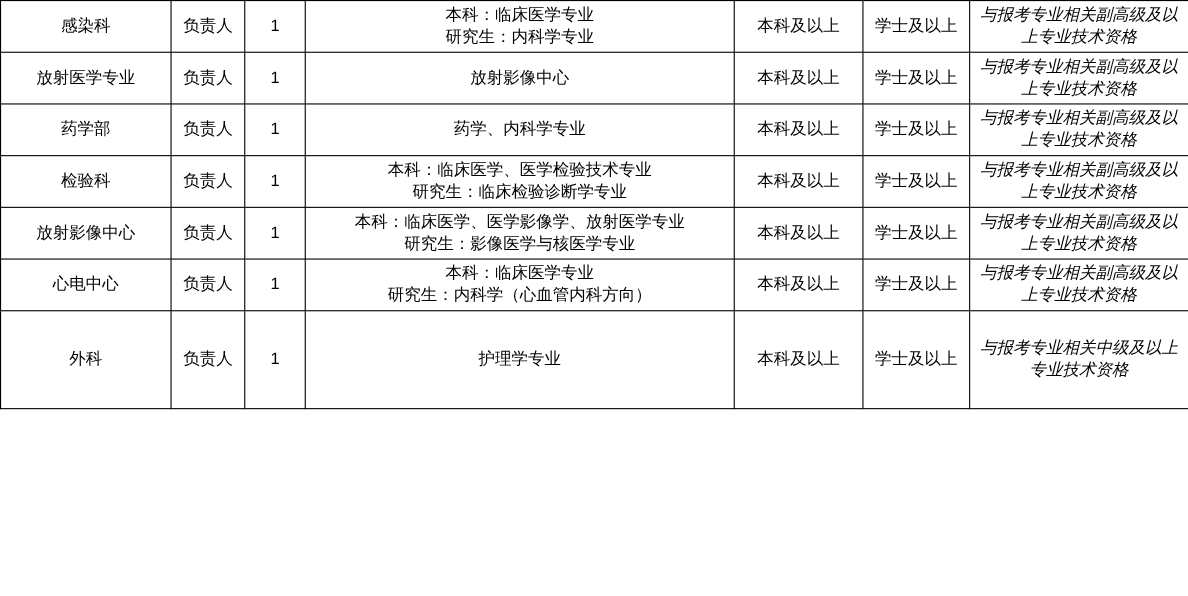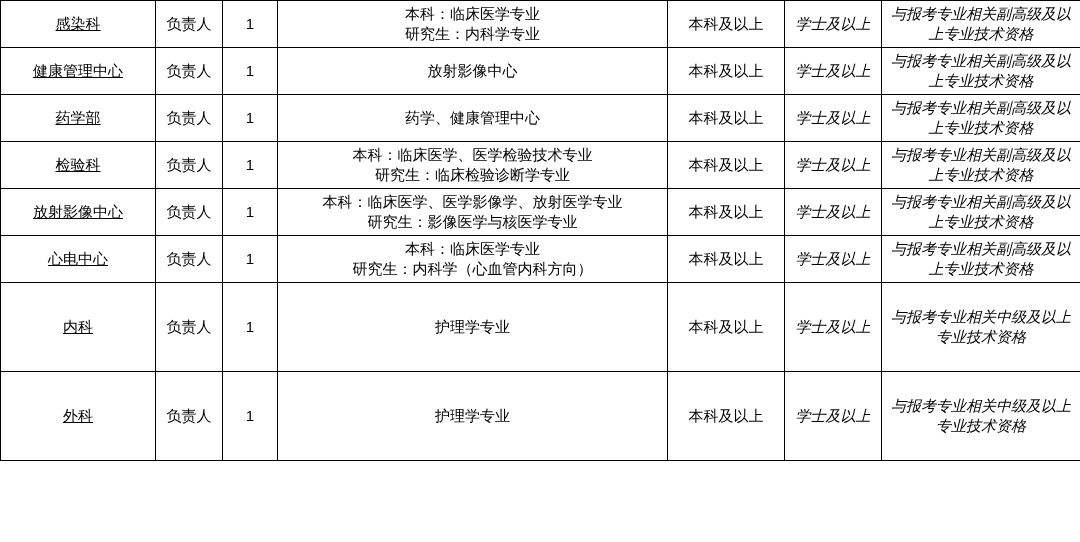--- a/index.html
+++ b/index.html
@@ -31,26 +31,26 @@
   }
   
   col.c-dept  { width: 155px; }
   col.c-post  { width: 67px; }
   col.c-num   { width: 55px; }
   col.c-major { width: 390px; }
   col.c-edu   { width: 117px; }
   col.c-deg   { width: 97px; }
   col.c-cert  { width: 199px; }
 
-  td.cell-dept  { font-size: 15px; text-decoration: underline; }
+  td.cell-dept  { font-size: 15px; }
   td.cell-post  { font-size: 15px; }
   td.cell-num   { font-size: 15px; }
   td.cell-major { font-size: 15px; }
   td.cell-edu   { font-size: 15px; }
-  td.cell-deg   { font-size: 15px; font-style: italic; }
+  td.cell-deg   { font-size: 15px; }
   td.cell-cert  { font-size: 15px; font-style: italic; }
   tr.row-h42 td { height: 42px; }
   tr.row-h84 td { height: 84px; }
 </style>
 </head>
 <body>
 
 <table class="recruit-table">
   <colgroup>
     <col class="c-dept">
@@ -66,33 +66,33 @@
         <td class="cell-dept">感染科</td>
         <td class="cell-post">负责人</td>
         <td class="cell-num">1</td>
         <td class="cell-major">本科：临床医学专业
 研究生：内科学专业</td>
         <td class="cell-edu">本科及以上</td>
         <td class="cell-deg">学士及以上</td>
         <td class="cell-cert">与报考专业相关副高级及以上专业技术资格</td>
       </tr>
       <tr class="row-h42">
-        <td class="cell-dept">健康管理中心</td>
+        <td class="cell-dept">放射医学专业</td>
         <td class="cell-post">负责人</td>
         <td class="cell-num">1</td>
         <td class="cell-major">放射影像中心</td>
         <td class="cell-edu">本科及以上</td>
         <td class="cell-deg">学士及以上</td>
         <td class="cell-cert">与报考专业相关副高级及以上专业技术资格</td>
       </tr>
       <tr class="row-h42">
         <td class="cell-dept">药学部</td>
         <td class="cell-post">负责人</td>
         <td class="cell-num">1</td>
-        <td class="cell-major">药学、健康管理中心</td>
+        <td class="cell-major">药学、内科学专业</td>
         <td class="cell-edu">本科及以上</td>
         <td class="cell-deg">学士及以上</td>
         <td class="cell-cert">与报考专业相关副高级及以上专业技术资格</td>
       </tr>
       <tr class="row-h42">
         <td class="cell-dept">检验科</td>
         <td class="cell-post">负责人</td>
         <td class="cell-num">1</td>
         <td class="cell-major">本科：临床医学、医学检验技术专业
 研究生：临床检验诊断学专业</td>
@@ -114,29 +114,20 @@
         <td class="cell-dept">心电中心</td>
         <td class="cell-post">负责人</td>
         <td class="cell-num">1</td>
         <td class="cell-major">本科：临床医学专业
 研究生：内科学（心血管内科方向）</td>
         <td class="cell-edu">本科及以上</td>
         <td class="cell-deg">学士及以上</td>
         <td class="cell-cert">与报考专业相关副高级及以上专业技术资格</td>
       </tr>
       <tr class="row-h84">
-        <td class="cell-dept">内科</td>
-        <td class="cell-post">负责人</td>
-        <td class="cell-num">1</td>
-        <td class="cell-major">护理学专业</td>
-        <td class="cell-edu">本科及以上</td>
-        <td class="cell-deg">学士及以上</td>
-        <td class="cell-cert">与报考专业相关中级及以上专业技术资格</td>
-      </tr>
-      <tr class="row-h84">
         <td class="cell-dept">外科</td>
         <td class="cell-post">负责人</td>
         <td class="cell-num">1</td>
         <td class="cell-major">护理学专业</td>
         <td class="cell-edu">本科及以上</td>
         <td class="cell-deg">学士及以上</td>
         <td class="cell-cert">与报考专业相关中级及以上专业技术资格</td>
       </tr>
     </tbody>
 </table>

